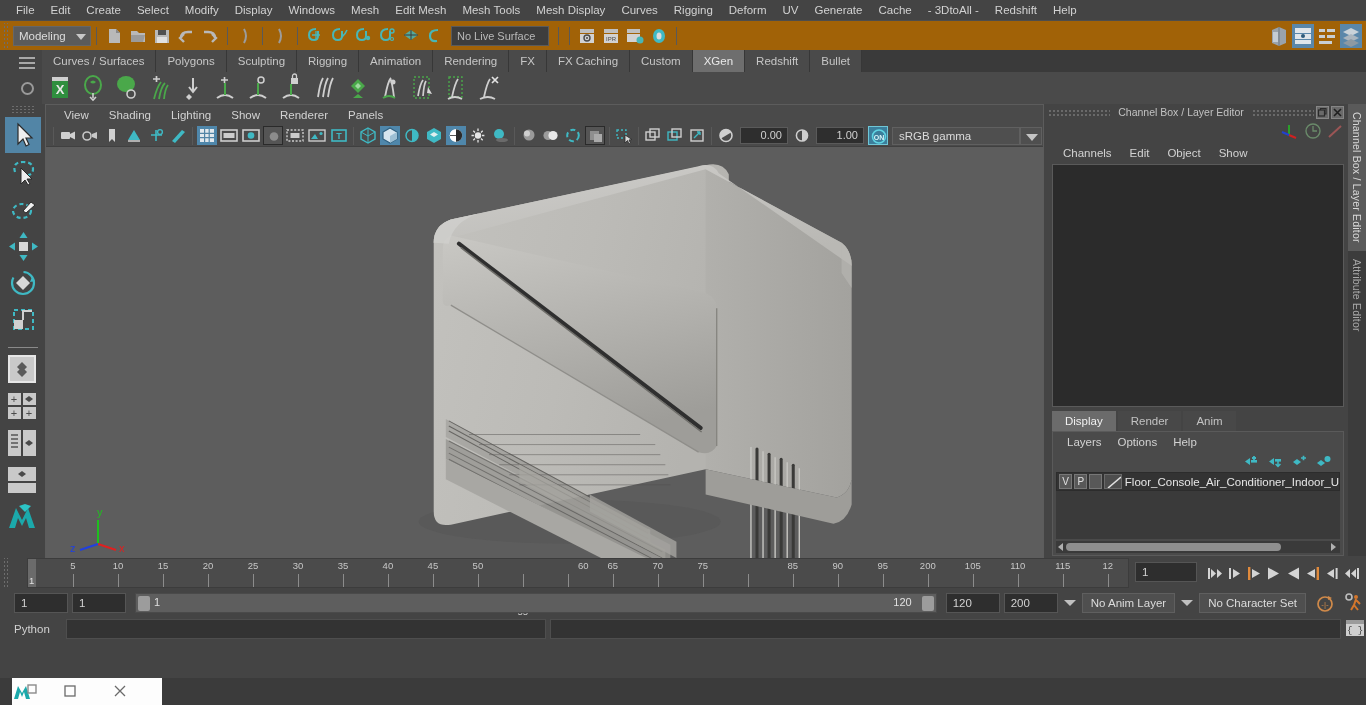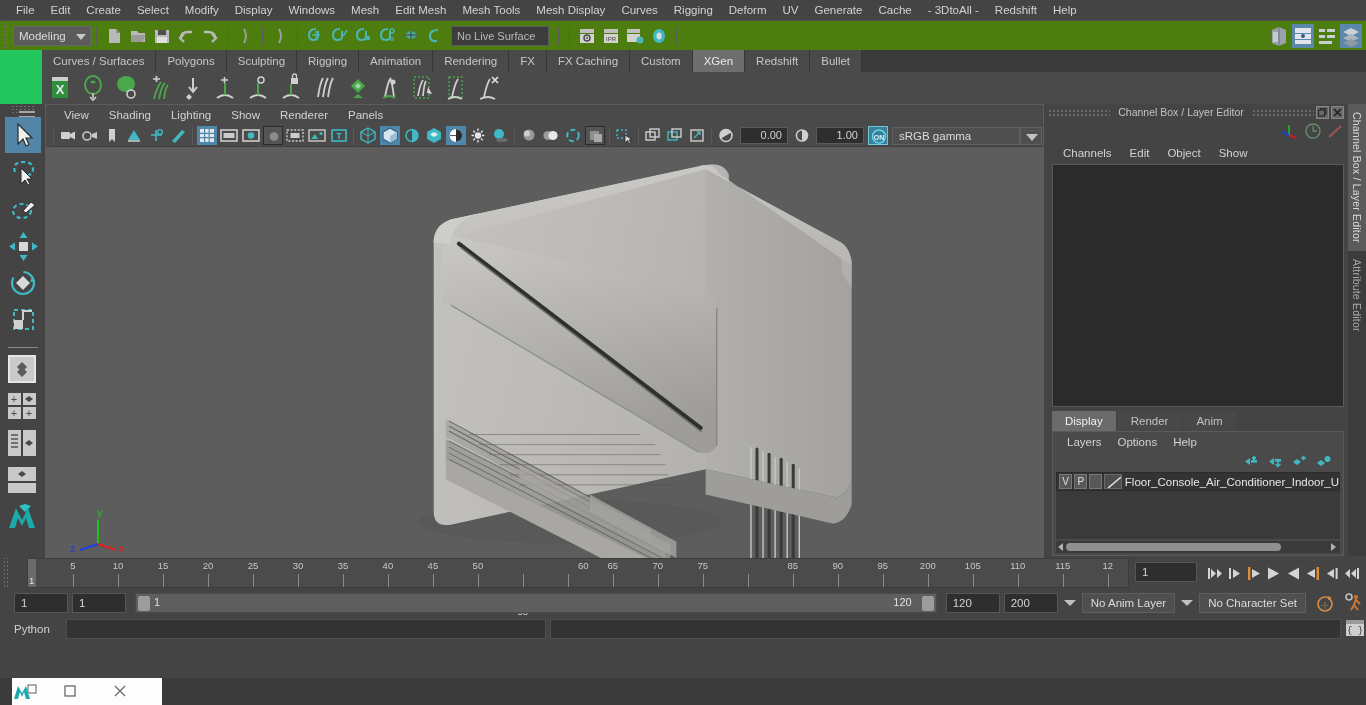--- a/index.html
+++ b/index.html
@@ -14,21 +14,21 @@
 
   
   .menubar {
     height: 20px; background: #444; display: flex; align-items: center;
     padding-left: 8px; font-size: 11.5px; color: #d2d2d2;
   }
   .menubar .mi { padding: 0 8px; white-space: nowrap; cursor: default; line-height: 20px; text-align: center; }
 
   
   .statusbar {
-    height: 30px; background: #4d7c0f; display: flex; align-items: center;
+    height: 30px; background: #a16207; display: flex; align-items: center;
     position: relative; border-top: 1px solid #4d4d4d;
   }
   .gripdots {
     width: 8px; height: 26px; margin: 0 3px 0 2px;
     background-image: radial-gradient(#6d6d6d 1px, transparent 1px);
     background-size: 3px 4px; background-position: 1px 2px;
   }
   .gripdots.h {
     width: 26px; height: 8px; margin: 0;
     background-size: 4px 3px;
@@ -46,21 +46,21 @@
   .sep-v { width: 1px; height: 18px; background: #595959; margin: 0 5px; }
   .sb-icon { width: 22px; height: 22px; margin: 0 1px; position: relative; }
   .livefield {
     width: 98px; height: 20px; background: #3d3d3d; border: 1px solid #5a5a5a;
     color: #b9b9b9; font-size: 11px; line-height: 18px; padding-left: 5px; margin: 0 4px;
   }
   .tr-icons { position: absolute; right: 4px; top: 3px; display: flex; gap: 2px; }
   .tr-icons .ti { width: 22px; height: 24px; }
 
   
-  .shelfwrap { display: flex; height: 54px; background: #22c55e; align-items: flex-end; }
+  .shelfwrap { display: flex; height: 54px; background: #22c55e; }
   .shelf-left { width: 42px; background: #444; position: relative; }
   .hamb { position: absolute; left: 19px; top: 7px; width: 16px; height: 10px; }
   .hamb i { display: block; height: 2px; background: #a8a8a8; margin-bottom: 3px; }
   .shelf-gear {
     position: absolute; left: 21px; top: 32px; width: 13px; height: 13px;
     border: 2px solid #9a9a9a; border-radius: 50%;
   }
   .shelf-main { flex: 1; }
   .shelf-tabs { display: flex; height: 22px; background: #3a3a3a; }
   .shelf-tabs .st {

